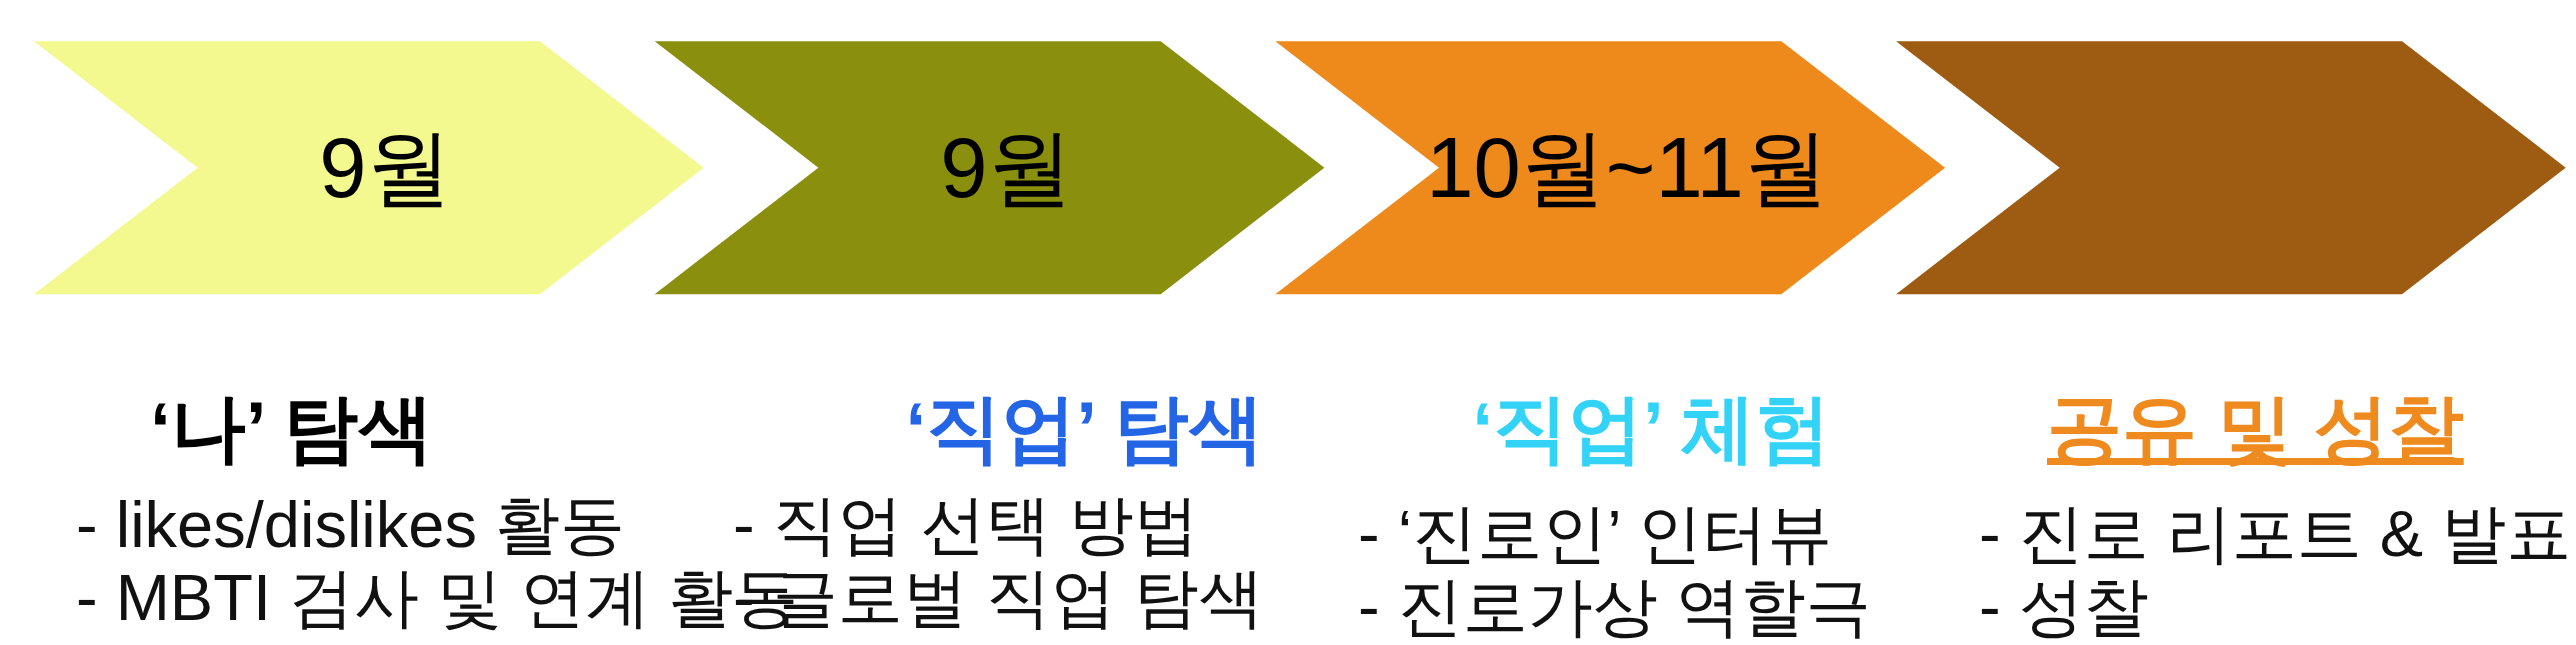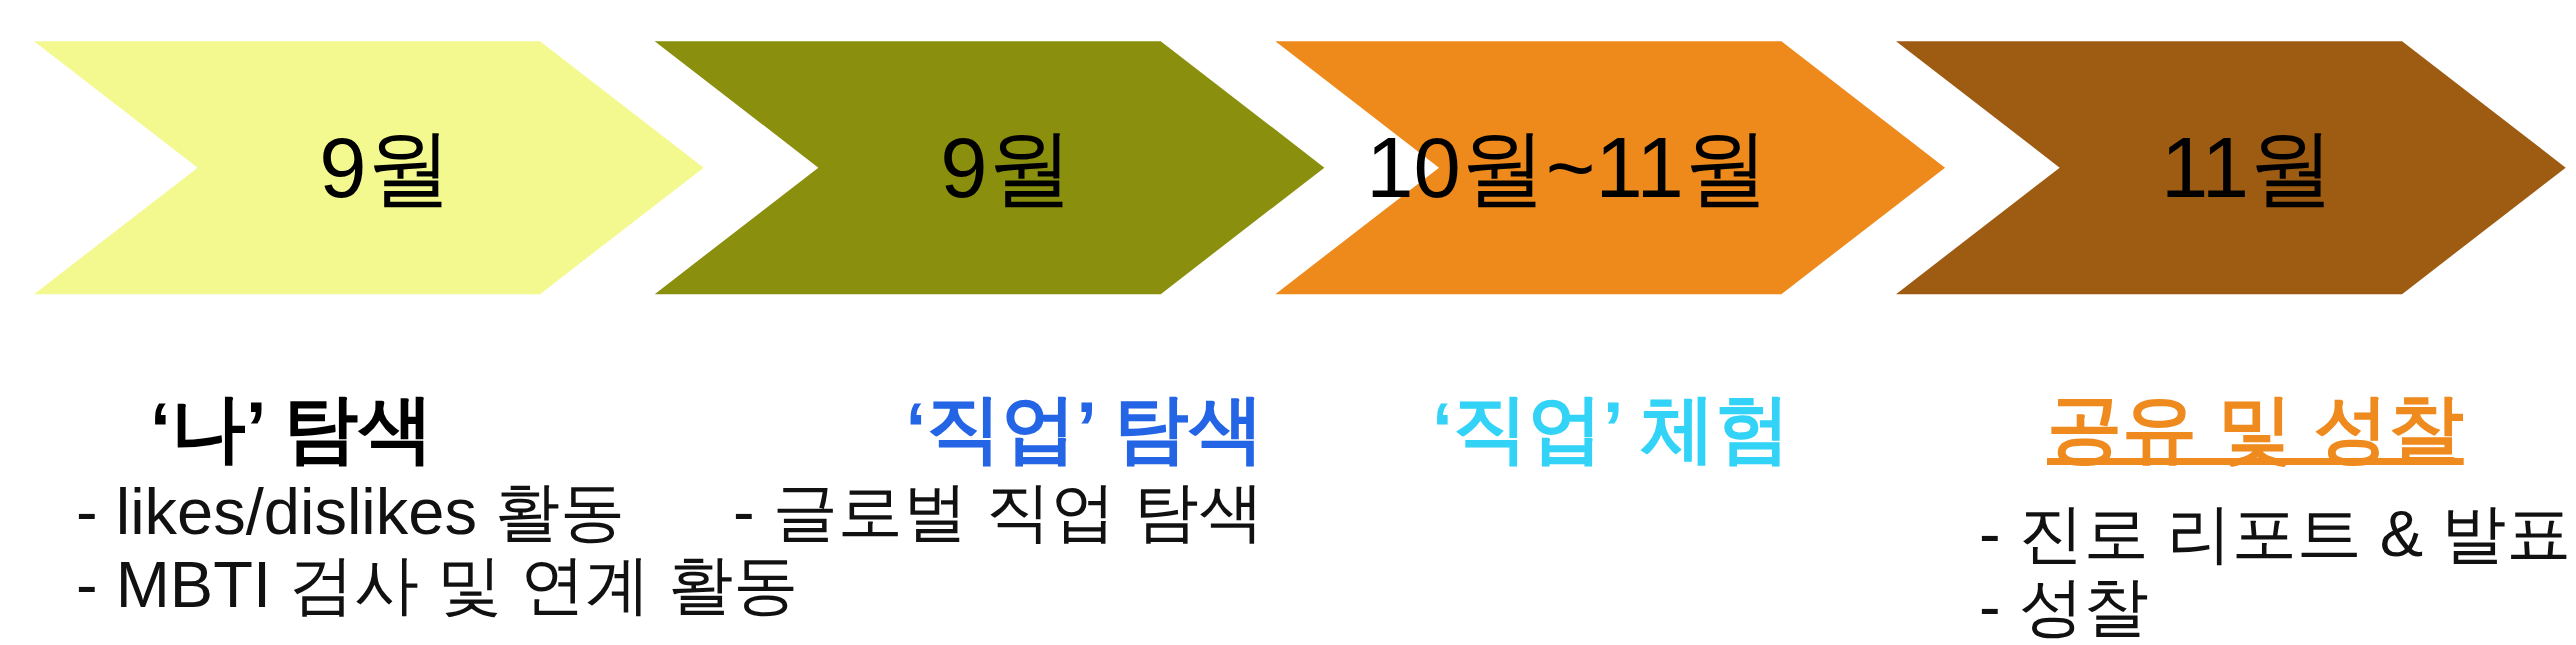--- a/index.html
+++ b/index.html
@@ -29,21 +29,21 @@
     height: 95px;
     width: 577px;
     line-height: 95px;
     text-align: center;
     font-size: 85px;
     color: #000000;
     white-space: nowrap;
   }
   .m0 { left: 97px; }
   .m1 { left: 718px; }
-  .m2 { left: 1279px; }
+  .m2 { left: 1339px; }
   .m3 { left: 1959px; }
   .col {
     position: absolute;
     top: 385px;
     white-space: nowrap;
   }
   .c0 { left: 76px; }
   .c1 { left: 733px; }
   .c2 { left: 1358px; }
   .c3 { left: 1979px; }
@@ -51,21 +51,21 @@
     font-size: 75px;
     font-weight: bold;
     line-height: 87px;
     white-space: nowrap;
   }
   .h0 { margin-left: 74px; }
   .h1 { margin-left: 40px; }
   .h2 { margin-left: 74px; }
   .h3 { margin-left: 68px; }
   .items {
-    margin-top: 3px;
+    margin-top: 16px;
     font-size: 65px;
     line-height: 73px;
     color: #111111;
   }
   .c2 .items, .c3 .items {
     margin-top: 24.5px;
   }
   .item { white-space: nowrap; }
 </style>
 </head>
@@ -76,39 +76,43 @@
   <svg class="arrows" viewBox="0 0 3258 817" xmlns="http://www.w3.org/2000/svg" aria-hidden="true">
     <polygon points="43,52 683,52 890,212 683,372 43,372 250,212" fill="#F3F98F"></polygon>
     <polygon points="828,52 1468,52 1675,212 1468,372 828,372 1035,212" fill="#8B8F0E"></polygon>
     <polygon points="1613,52 2253,52 2460,212 2253,372 1613,372 1820,212" fill="#EE8A1B"></polygon>
     <polygon points="2398,52 3038,52 3245,212 3038,372 2398,372 2605,212" fill="#9E5C13"></polygon>
   </svg>
 
   <div class="month m0">9월</div>
   <div class="month m1">9월</div>
   <div class="month m2">10월~11월</div>
-  <div class="month m3">11월</div>
 
   <div class="col c0">
     <div class="heading h0" style="color: rgb(0, 0, 0);">‘나’ 탐색</div>
     <div class="items">
       <div class="item">- likes/dislikes 활동</div>
       <div class="item">- MBTI 검사 및 연계 활동</div>
     </div>
   </div>
 
   <div class="col c1">
     <div class="heading h1" style="color: rgb(36, 101, 229); text-align: right;">‘직업’ 탐색</div>
     <div class="items">
+      <div class="item">- 직업 선택 방법</div>
       <div class="item">- 글로벌 직업 탐색</div>
     </div>
   </div>
 
   <div class="col c2">
     <div class="heading h2" style="color: rgb(51, 211, 247); text-align: center;">‘직업’ 체험</div>
+    <div class="items">
+      <div class="item">- ‘진로인’ 인터뷰</div>
+      <div class="item">- 진로가상 역할극</div>
+    </div>
   </div>
 
   <div class="col c3">
     <div class="heading h3" style="color: rgb(238, 138, 30); text-decoration: underline;">공유 및 성찰</div>
     <div class="items">
       <div class="item">- 진로 리포트 &amp; 발표</div>
       <div class="item">- 성찰</div>
     </div>
   </div>
 

